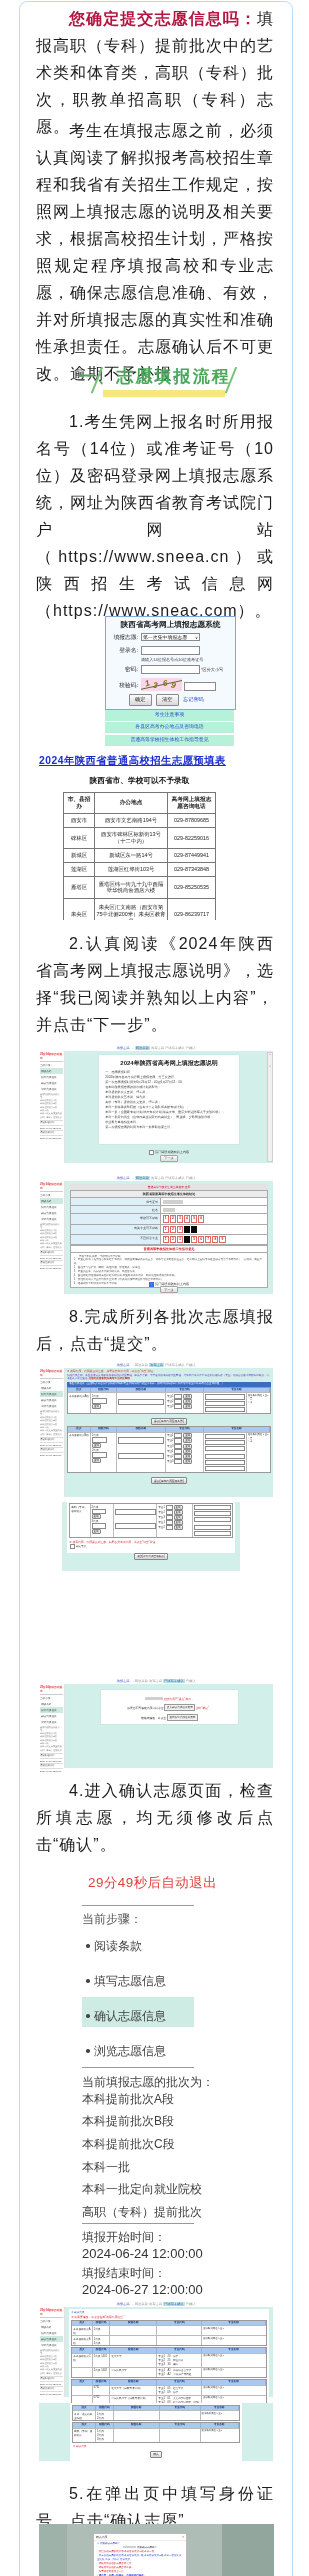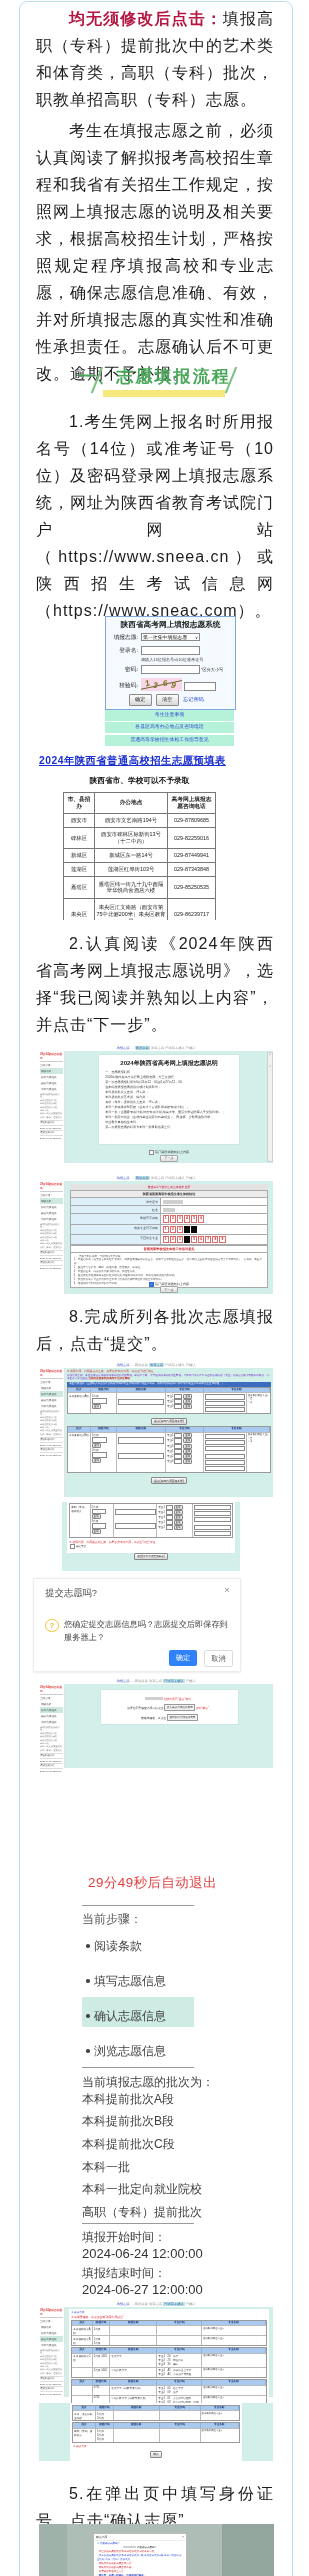--- a/index.html
+++ b/index.html
@@ -128,21 +128,21 @@
   .hdlg-t{display:flex;justify-content:space-between;padding:1px 2.1px;border-bottom:0.5px solid #eee;font-size:2.8px;color:#333;}
   .hl-r{color:#d2232a;} .hl-b{color:#2947d2;}
   .hline{margin:0.5px 3.1px;line-height:3.6px;}
 </style>
 </head>
 <body>
 
 <div class="page">
   <div class="card"></div>
 
-  <p class="para ind" style="top:5.2px;"><span class="lead">均无须修改后点击：</span><span>填报高职（专科）提前批次中的艺术类和体育类，高职（专科）批次，职教单招高职（专科）志愿。</span></p>
+  <p class="para ind" style="top:5.2px;"><span class="lead">您确定提交志愿信息吗：</span><span>填报高职（专科）提前批次中的艺术类和体育类，高职（专科）批次，职教单招高职（专科）志愿。</span></p>
 
   <p class="para ind" style="top:117px;">考生在填报志愿之前，必须认真阅读了解拟报考高校招生章程和我省有关招生工作规定，按照网上填报志愿的说明及相关要求，根据高校招生计划，严格按照规定程序填报高校和专业志愿，确保志愿信息准确、有效，并对所填报志愿的真实性和准确性承担责任。志愿确认后不可更改。逾期不予补报。</p>
 
   <div class="ghead">
     <div class="ybar"></div>
     <div class="slash" style="left:96px;"></div>
     <div class="slash" style="left:230px;"></div>
     <div class="gtxt">一、志愿填报流程</div>
   </div>
 
@@ -448,28 +448,20 @@
           </div>
           <div class="vc" style="flex:1;border-right:none;"><span class="inp" style="width:35px;height:3.1px;margin:0.5px 0;"></span><span class="inp" style="width:35px;height:3.1px;margin:0.5px 0;"></span><span class="inp" style="width:35px;height:3.1px;margin:0.5px 0;"></span><span class="inp" style="width:35px;height:3.1px;margin:2.1px 0 0.5px;"></span><span class="inp" style="width:35px;height:3.1px;margin:0.5px 0;"></span></div>
         </div>
       </div>
       <div class="n-red" style="margin-top:1.5px;">※ 填写志愿，志愿提交后生效。如果放弃本次志愿，请点击“清空”按钮。</div>
       <div style="font-size:2.6px;color:#333;margin:0.5px 3.1px;"><span class="cb" style="width:2.6px;height:2.6px;"></span><span>确定无误</span></div>
       <div class="subbar"><span class="bts" style="font-size:2.6px;">提交(保存志愿至服务器)</span></div>
     </div>
   </div>
 
-  <div class="dlg">
-    <div class="dlg-t">提交志愿吗?</div>
-    <div class="dlg-x">×</div>
-    <div class="qicon">?</div>
-    <div class="dlg-m">您确定提交志愿信息吗？志愿提交后即保存到服务器上？</div>
-    <div class="btn-ok">确定</div>
-    <div class="btn-cc">取消</div>
-  </div>
 
   <div class="shot" style="top:1679px;height:90px;">
     <div class="tabbar"><span>填报志愿 →</span> <span class="dim">阅读条款</span> <span class="dim">填写志愿</span> <span class="tb-hl">已填写未确认</span> <span class="dim">已确认</span></div>
     <div class="mwrap" style="height:84px;">
       <div class="ms">
         <div class="ms-t">29分04秒后自动退出</div>
         <div class="ms-lab">当前步骤：</div>
         <div class="ms-i">阅读条款</div>
         <div class="ms-i on">填写志愿信息</div>
         <div class="ms-i">确认志愿信息</div>
@@ -489,20 +481,21 @@
       <div class="mm">
         <div class="docp" style="left:36px;top:6.2px;width:137px;height:34px;text-align:center;font-size:2.8px;color:#333;">
           <div style="margin-top:6.2px;"><span class="blur" style="width:17.5px;"></span> <span class="hl-r">您的志愿已“提交”成功，</span></div>
           <div style="margin-top:3.1px;"><span>如果您不再修改志愿可以点击</span> <span class="ebtn">进入确认志愿信息页面</span> <span class="hl-r">进行“确认”，</span></div>
           <div style="margin-top:3.1px;"><span>若继续修改，请点击</span> <span class="ebtn">返回填写志愿信息页面</span></div>
         </div>
       </div>
     </div>
   </div>
 
+  <p class="para ind" style="top:1777px;">4.进入确认志愿页面，检查所填志愿，均无须修改后点击“确认”。</p>
 
   <div>
     <div class="sz-red">29分49秒后自动退出</div>
     <div class="szhr" style="top:1905px;"></div>
     <div class="sz-lab" style="top:1911px;">当前步骤：</div>
     <div class="sz-hl"></div>
     <div class="sz-dot" style="top:1944px;"></div>
       <div class="sz-i" style="top:1938px;">阅读条款</div>
     <div class="sz-dot" style="top:1979px;"></div>
       <div class="sz-i" style="top:1973px;">填写志愿信息</div>

